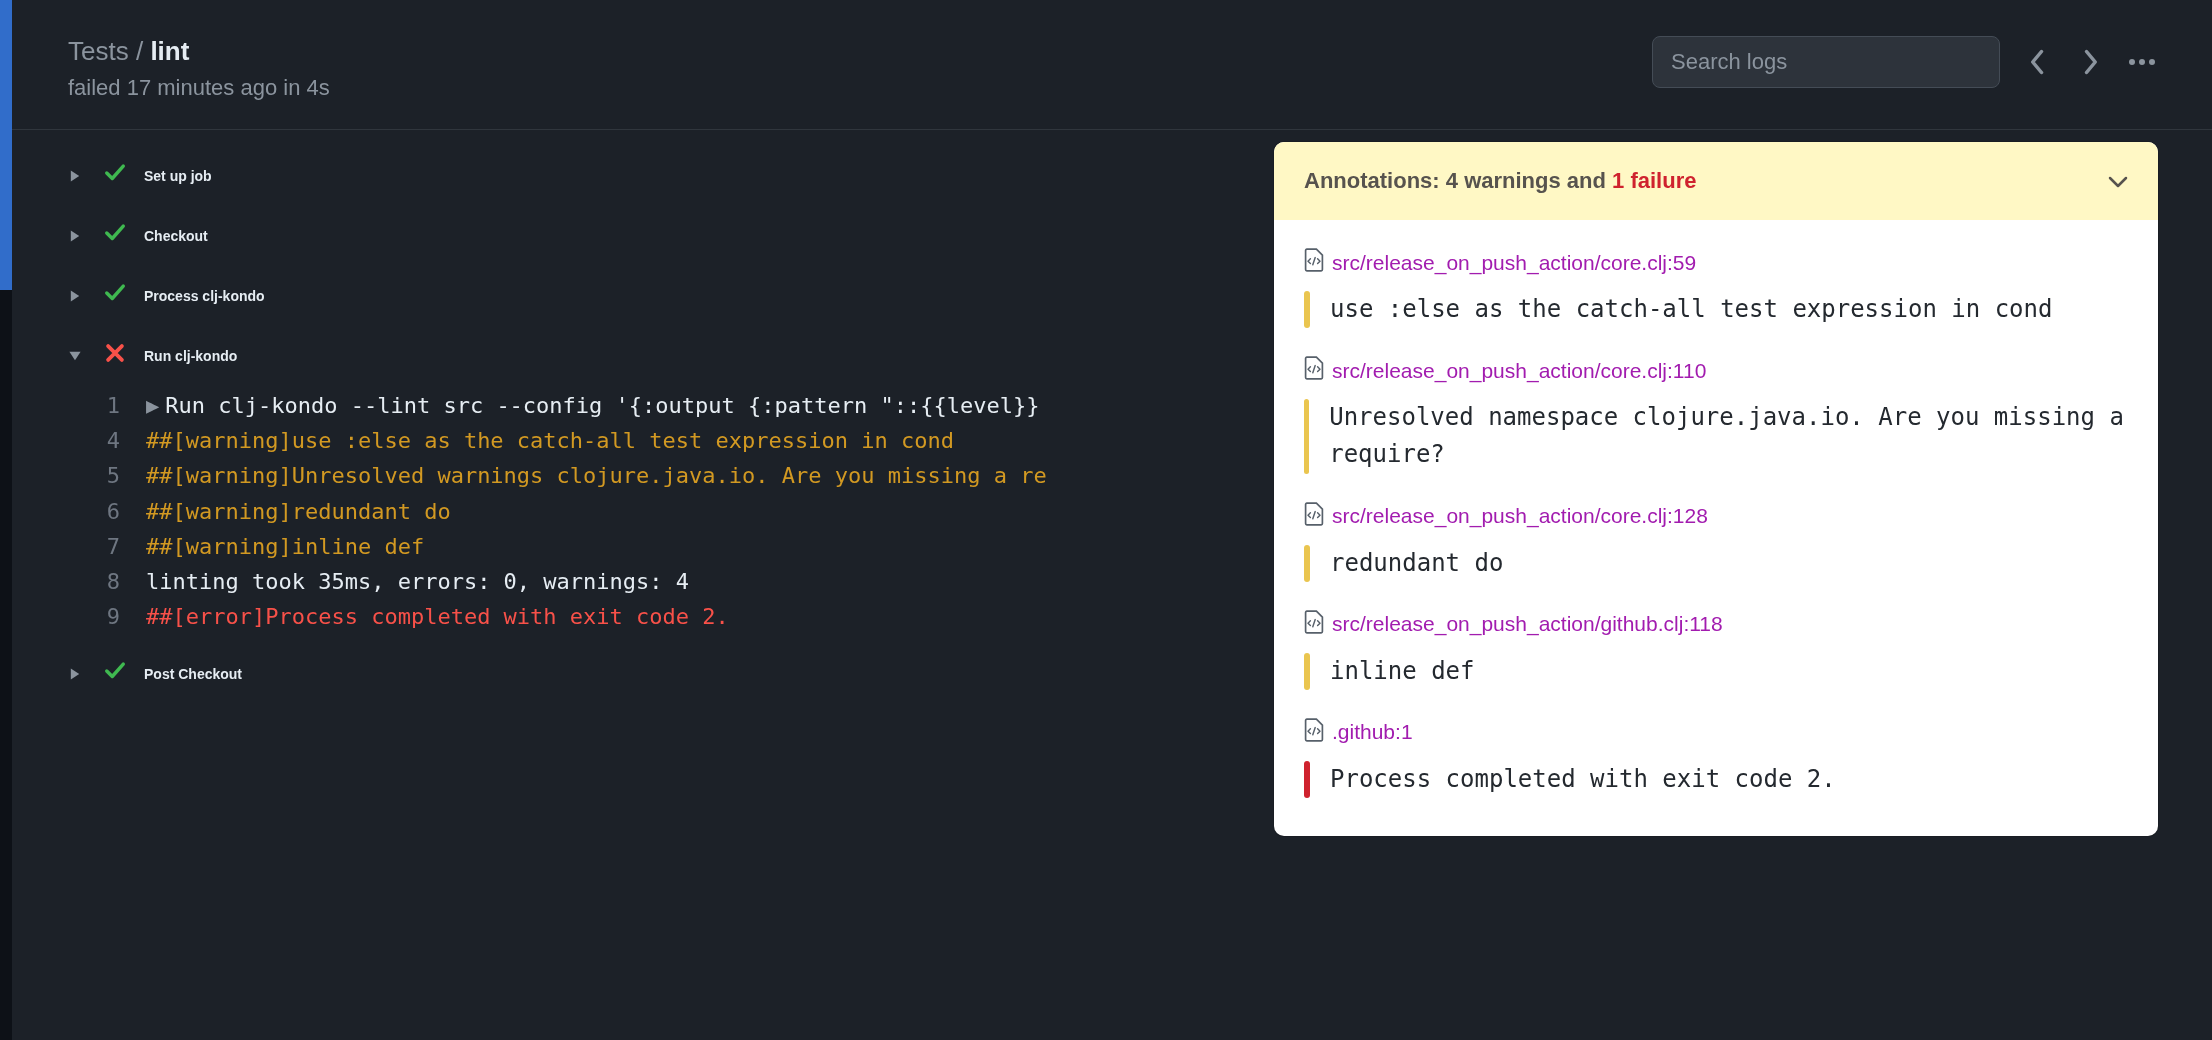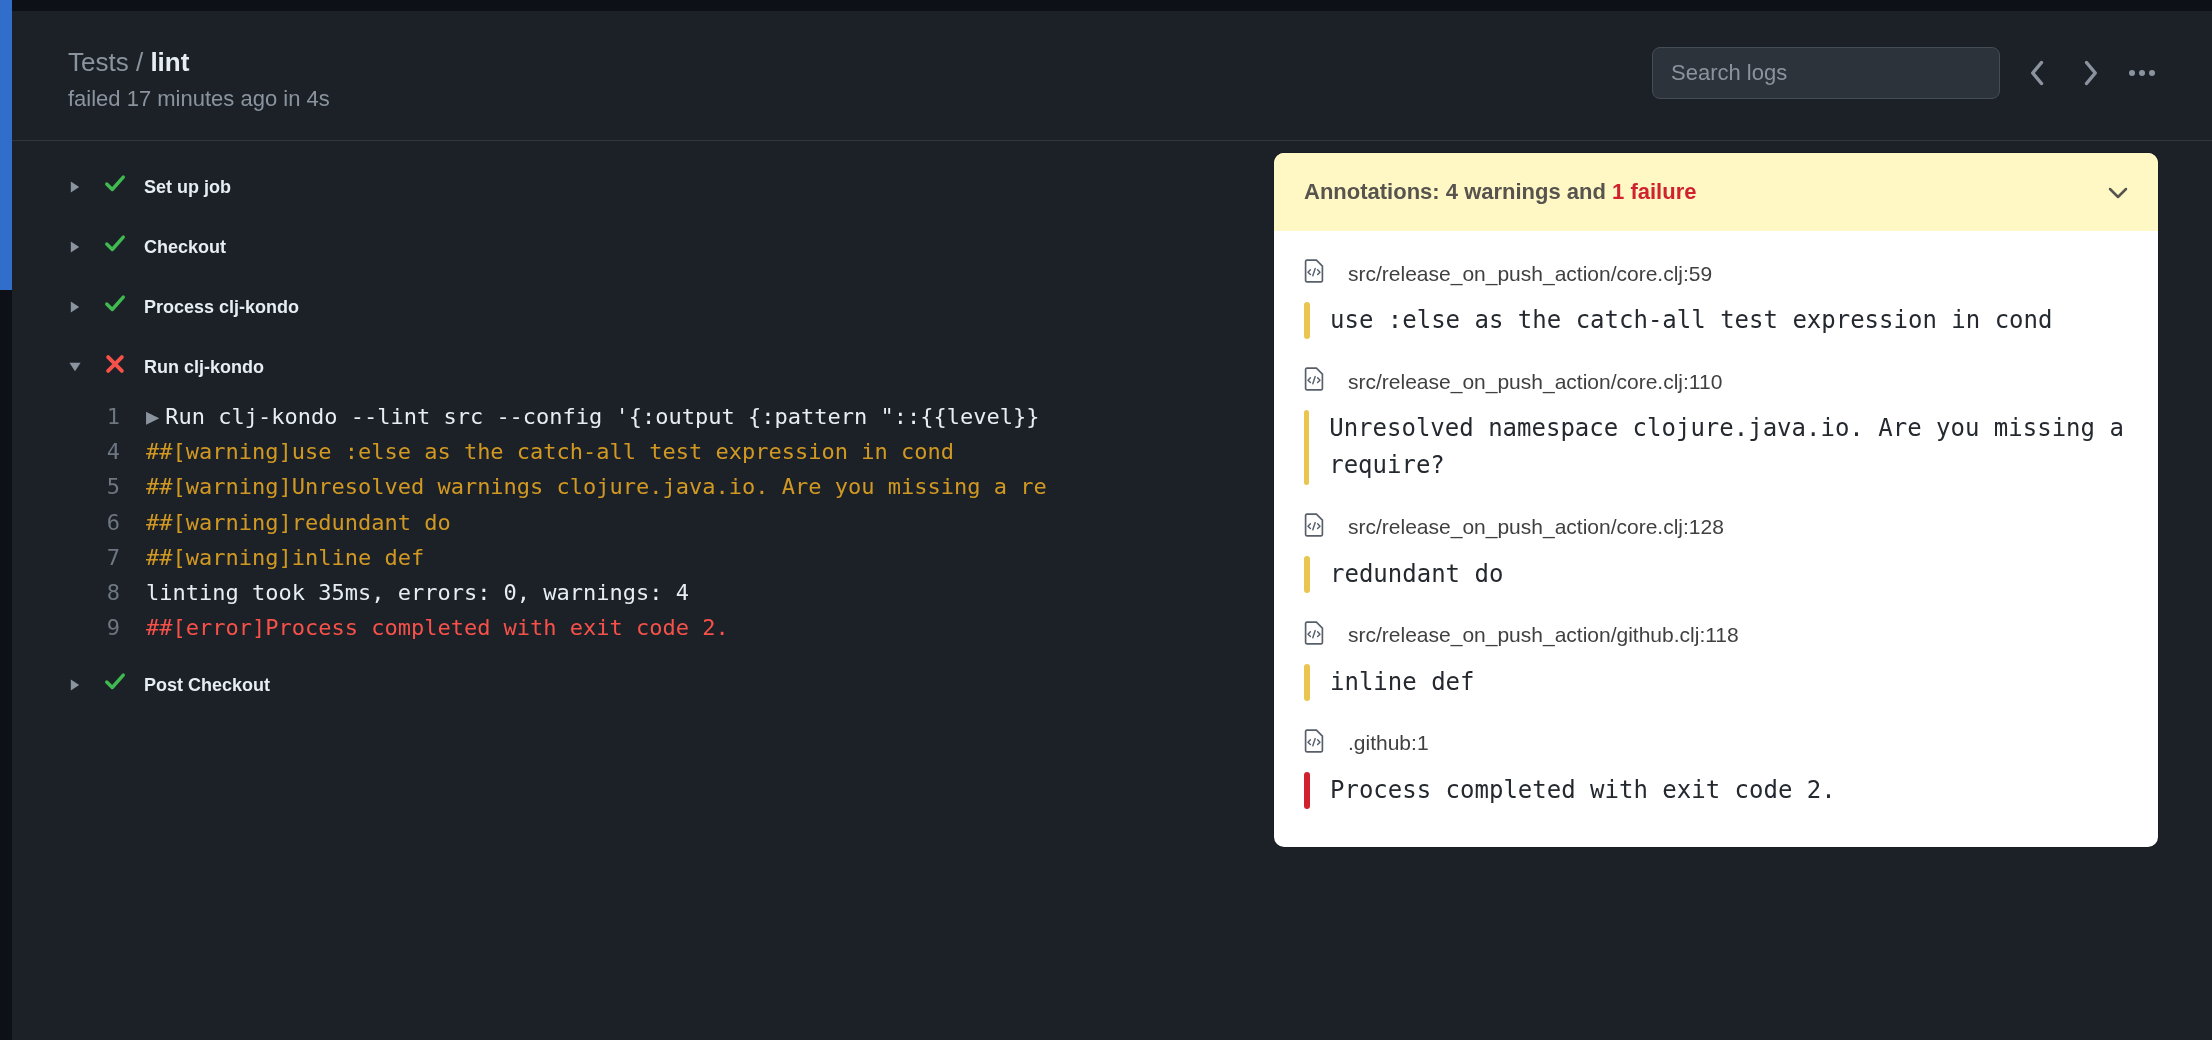--- a/index.html
+++ b/index.html
@@ -26,21 +26,20 @@
     }
     .main {
       position: absolute;
       left: 12px;
       top: 0;
       right: 0;
       bottom: 0;
       background: #1c2128;
       display: flex;
       flex-direction: column;
-      margin-top: 11px;
     }
     .header {
       padding: 36px 56px 28px 56px;
       display: flex;
       align-items: flex-start;
       justify-content: space-between;
       border-bottom: 1px solid #30363d;
     }
     .header-titles {
       display: flex;
@@ -99,21 +98,21 @@
       left: 0;
       right: 0;
       top: 0;
       padding: 16px 0 0 0;
     }
     .step-row {
       display: flex;
       align-items: center;
       gap: 18px;
       padding: 16px 0 16px 56px;
-      font-size: 18px;
+      font-size: 14px;
       font-weight: 600;
       color: #e6edf3;
     }
     .caret {
       width: 18px;
       color: #8b949e;
     }
     .caret svg { display:block; }
     .status-check {
       color: #3fb950;
@@ -184,22 +183,22 @@
     }
     .ann-body {
       padding: 8px 0 30px 0;
     }
     .ann-item {
       padding: 20px 30px 8px 30px;
     }
     .ann-loc {
       display: flex;
       align-items: center;
-      gap: 24px;
-      color: #404040;
+      gap: 8px;
+      color: #a21caf;
       font-size: 21px;
       margin-bottom: 14px;
     }
     .file-icon {
       width: 20px;
       height: 24px;
       flex-shrink: 0;
     }
     .ann-msg-row {
       display: flex;

